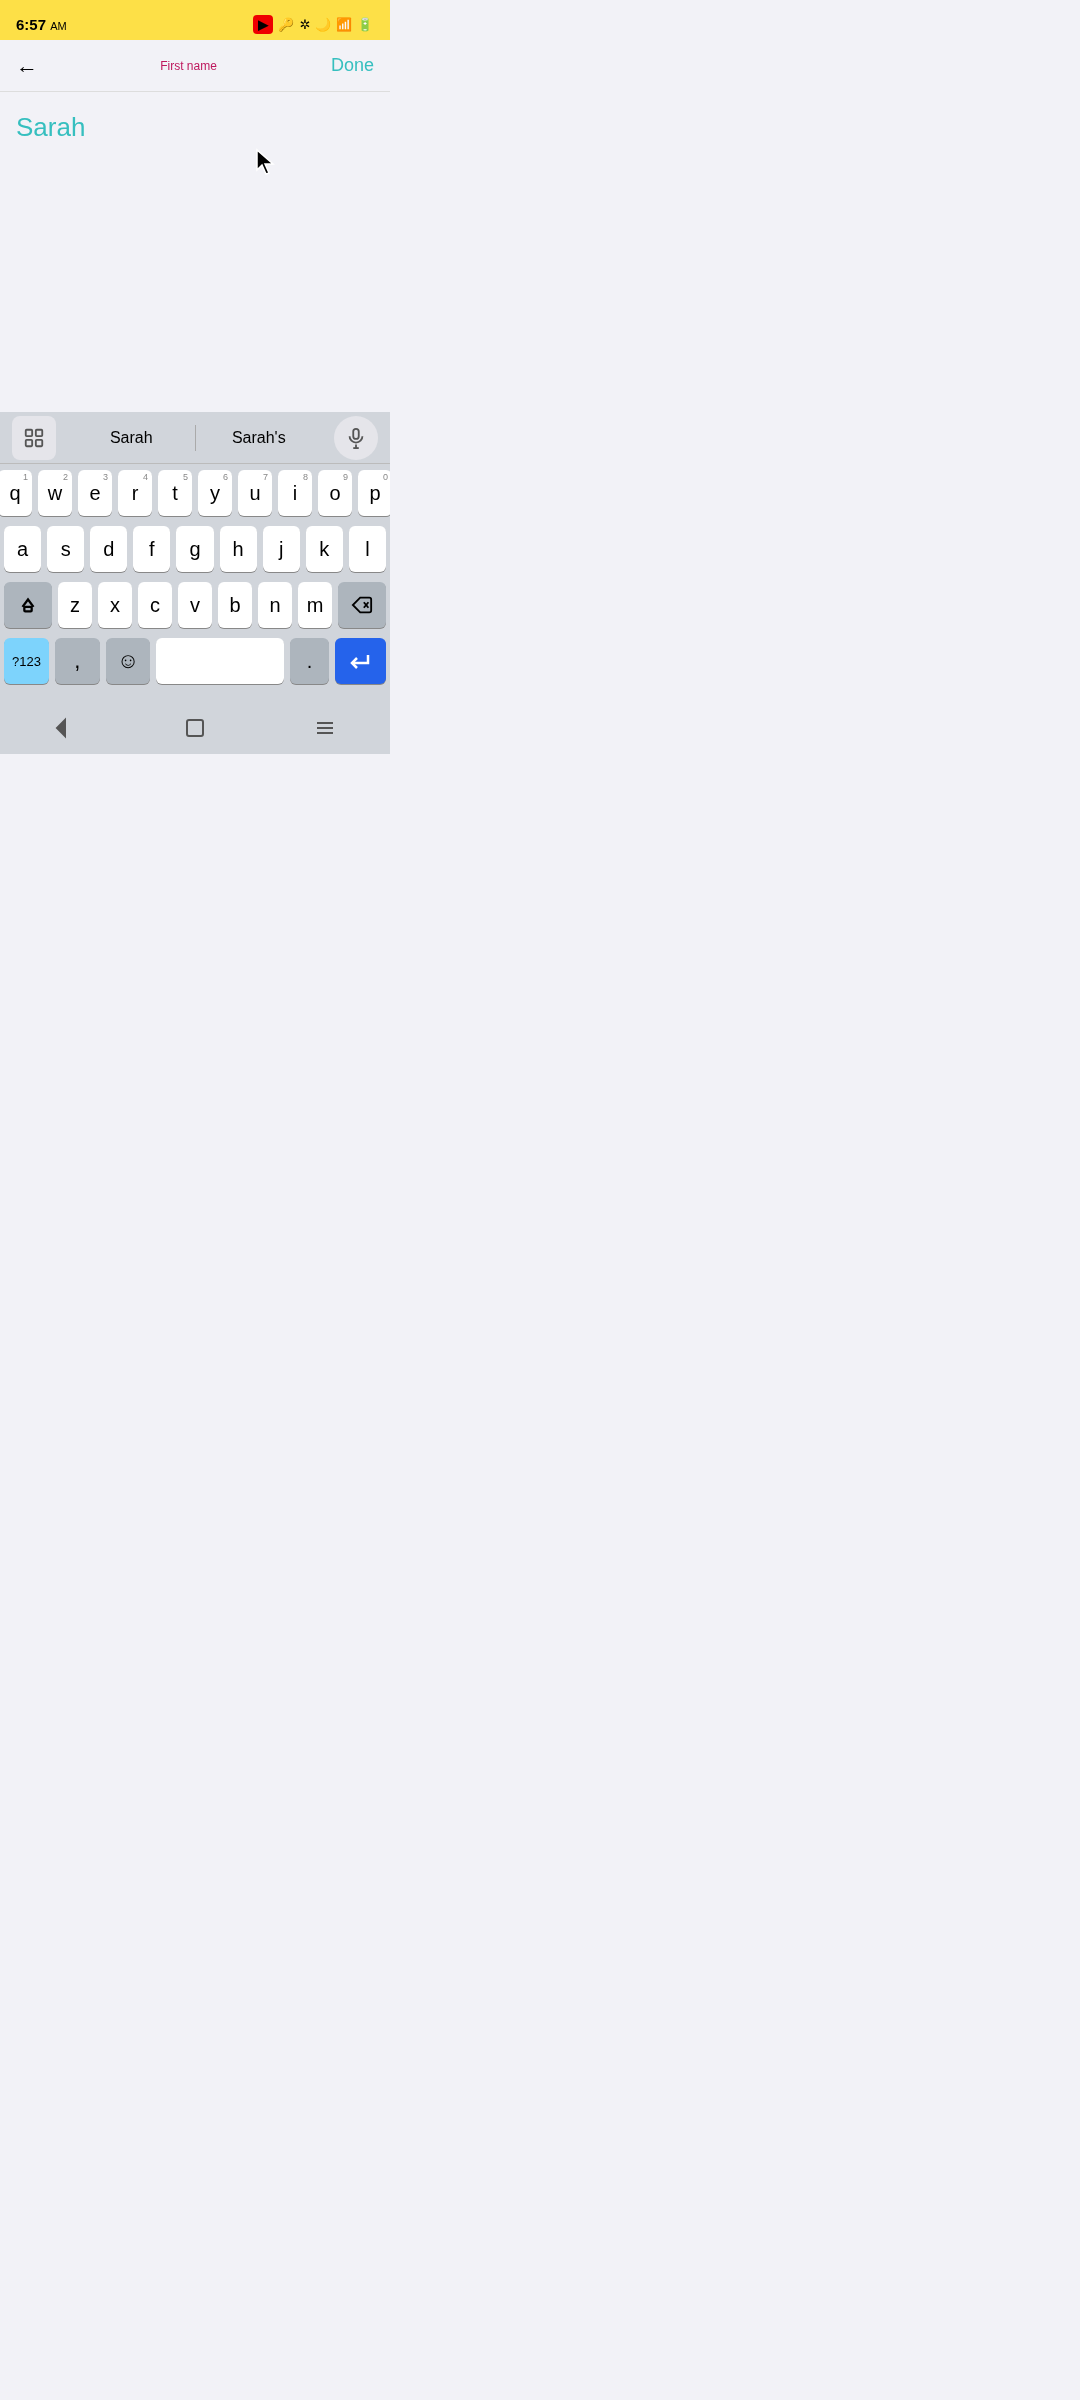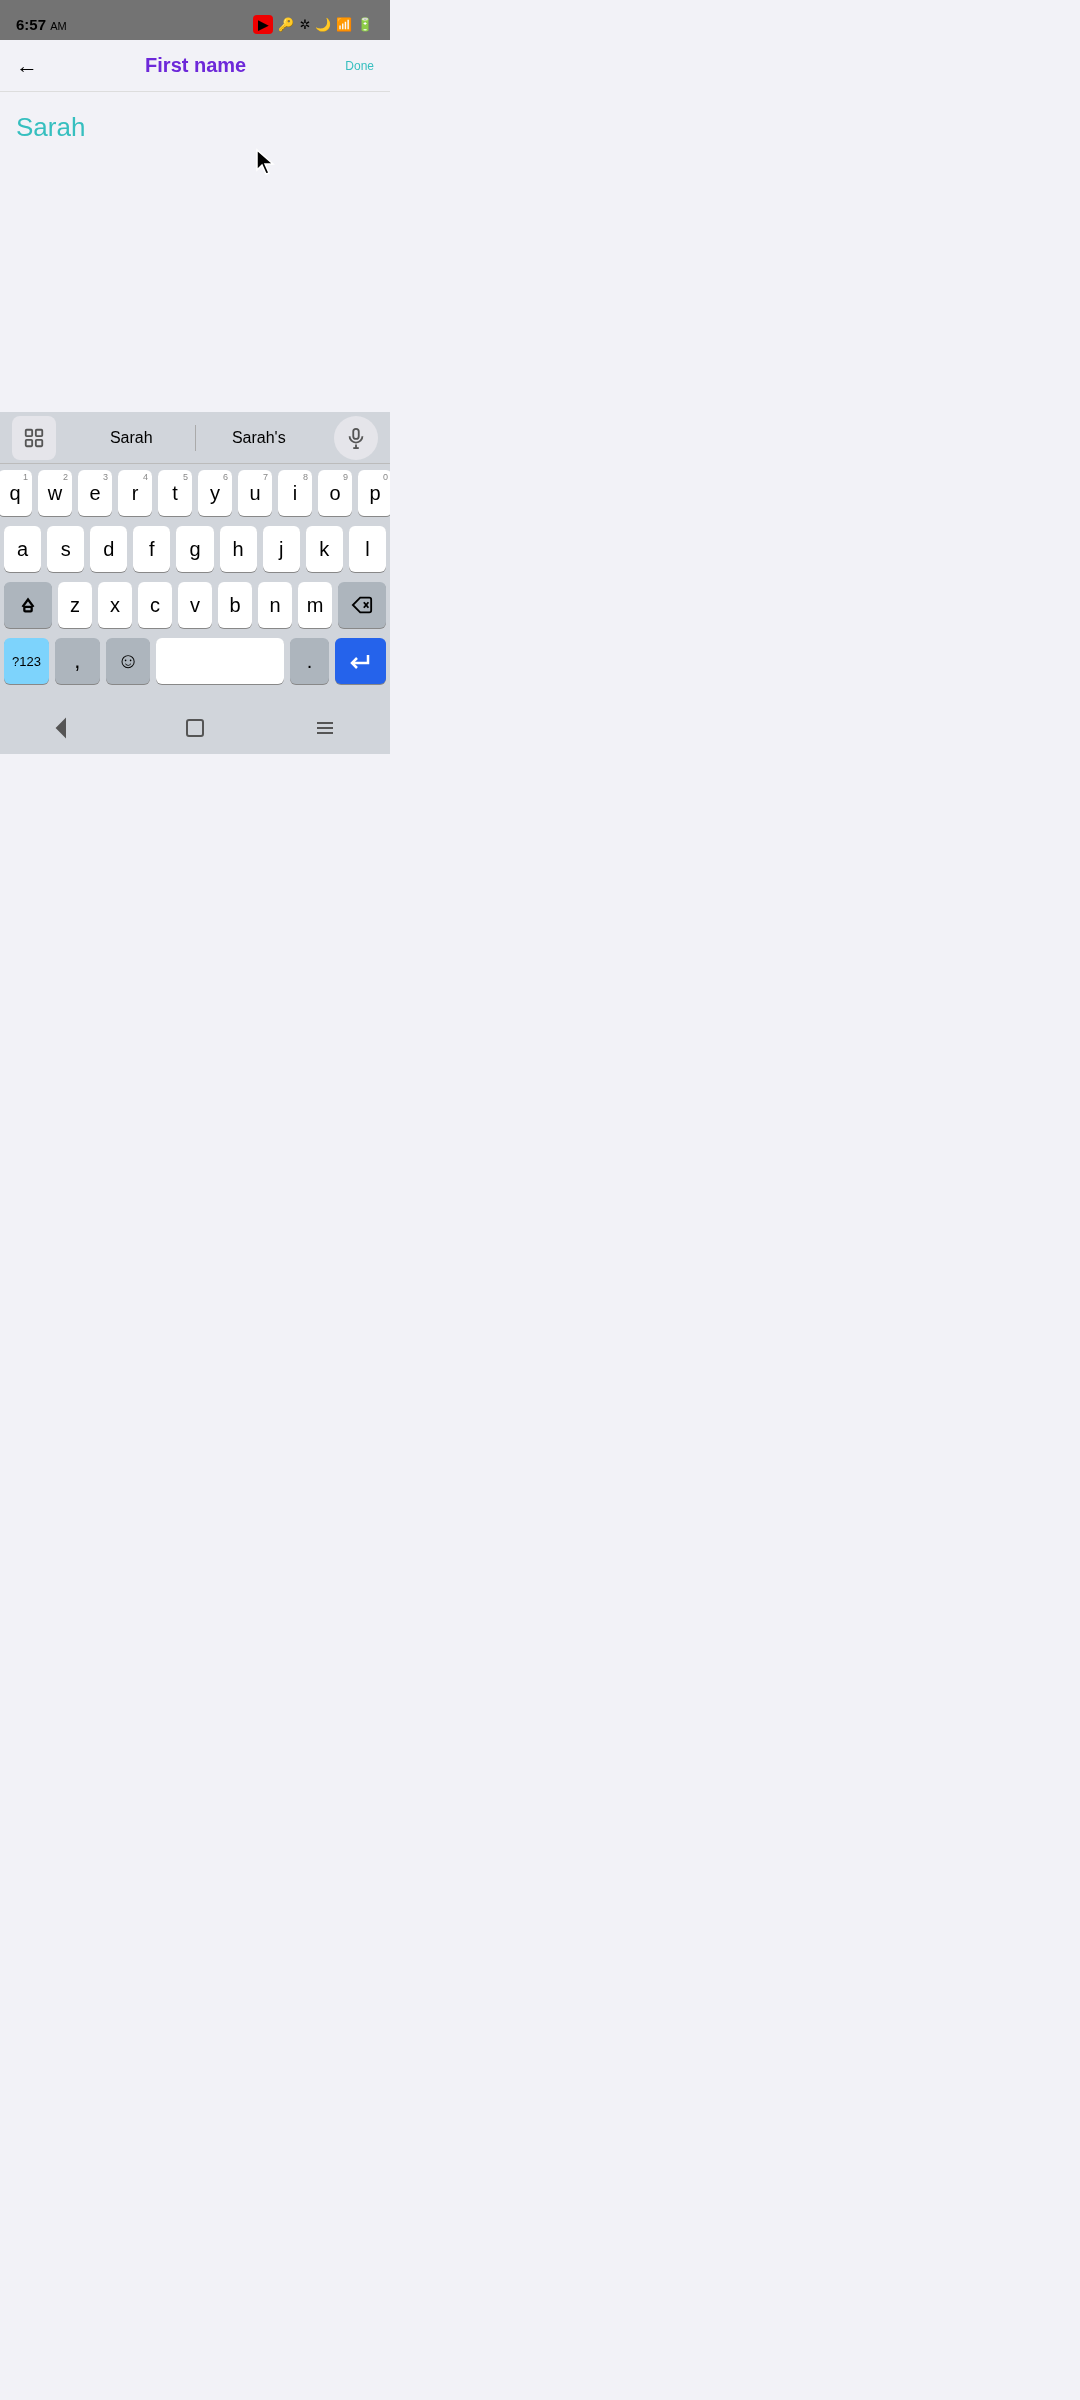--- a/index.html
+++ b/index.html
@@ -13,21 +13,21 @@
       overflow: hidden;
       position: relative;
     }
 
     
     .status-bar {
       display: flex;
       justify-content: space-between;
       align-items: center;
       padding: 12px 16px 4px;
-      background: #737373;
+      background: #fde047;
       height: 40px;
     }
 
     .status-time {
       font-size: 15px;
       font-weight: 600;
       color: #000;
     }
 
     .status-icons {
@@ -64,27 +64,27 @@
     .back-btn {
       font-size: 22px;
       color: #000;
       cursor: pointer;
       background: none;
       border: none;
       padding: 4px 8px 4px 0;
     }
 
     .app-title {
-      font-size: 20px;
-      font-weight: 700;
-      color: #6d28d9;
+      font-size: 12px;
+      font-weight: 400;
+      color: #be185d;
     }
 
     .done-btn {
-      font-size: 12px;
+      font-size: 18px;
       font-weight: 500;
       color: #36bfbf;
       background: none;
       border: none;
       cursor: pointer;
     }
 
     
     .content-area {
       padding: 20px 16px;

